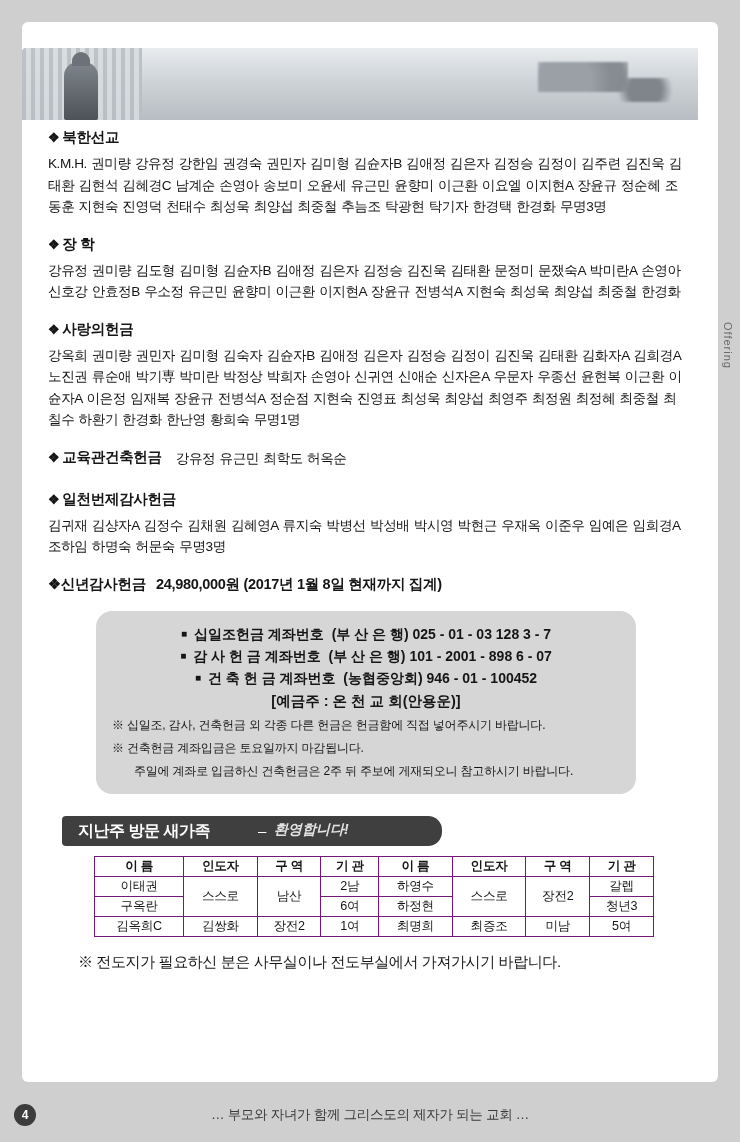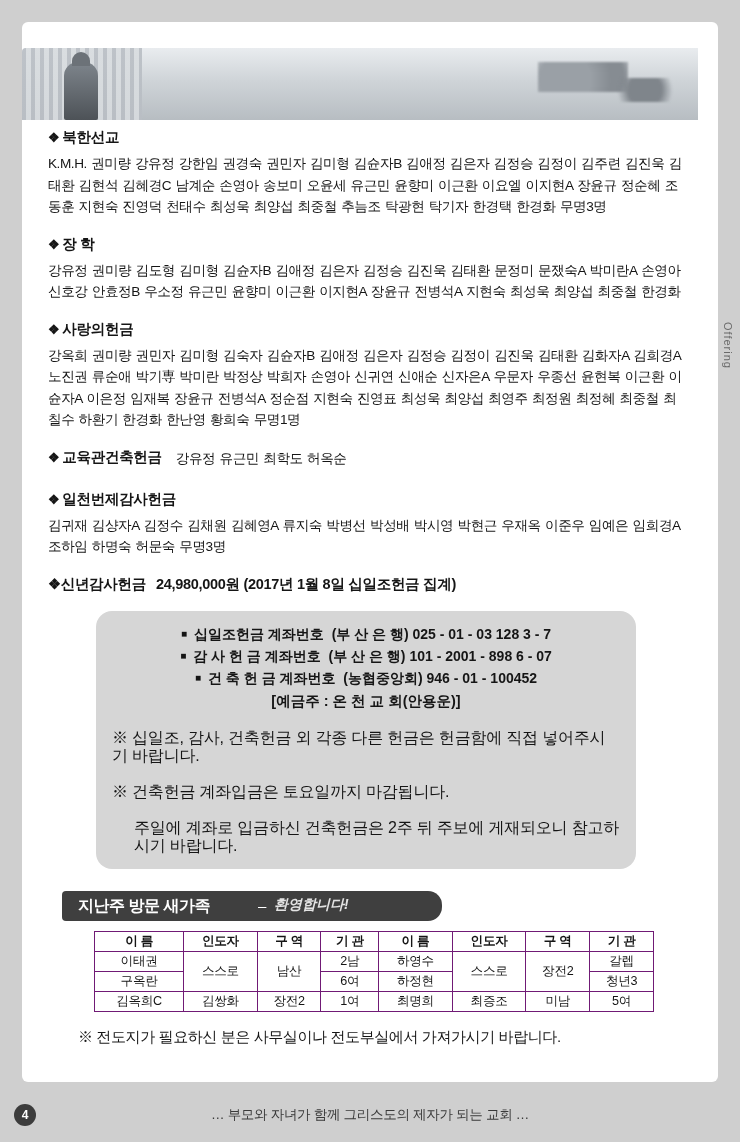--- a/index.html
+++ b/index.html
@@ -130,21 +130,21 @@
     letter-spacing: 0px;
     line-height: 22px;
     text-align: center;
     font-weight: bold;
   }
   .acct-line .bullet { margin-right: 7px; font-size: 10px; vertical-align: 2px; }
   .acct-holder {
     text-align: center; font-size: 14.5px; font-weight: bold; margin-top: 3px;
   }
   .note {
-    font-size: 16px; line-height: 18px; margin-top: 18px; letter-spacing: -0.2px;
+    font-size: 12px; line-height: 18px; margin-top: 5px; letter-spacing: -0.2px;
   }
   .note.indent { padding-left: 22px; }
 
   
   .visitor-bar {
     position: relative;
     margin: 22px 0 0 14px;
     width: 380px; height: 30px;
     background: #3f3f3f;
     border-radius: 4px 14px 14px 4px;
@@ -234,21 +234,21 @@
     <div class="sec inline-sec inline-title-wrap">
       <span class="sec-title"><span class="dia">❖</span><span>교육관건축헌금</span></span><span class="names">강유정 유근민 최학도 허옥순</span>
     </div>
 
     <div class="sec">
       <div class="sec-title"><span class="dia">❖</span><span>일천번제감사헌금</span></div>
       <div class="names">김귀재 김샹자A 김정수 김채원 김혜영A 류지숙 박병선 박성배 박시영 박현근 우재옥 이준우 임예은 임희경A 조하임 하명숙 허문숙 무명3명</div>
     </div>
 
     <div class="sec">
-      <div class="amount-line"><span class="dia">❖</span><span>신년감사헌금</span><span class="amt">24,980,000원 (2017년 1월 8일 십일조헌금 집계)</span></div>
+      <div class="amount-line"><span class="dia">❖</span><span>신년감사헌금</span><span class="amt">24,980,000원 (2017년 1월 8일 현재까지 집계)</span></div>
     </div>
 
     <div class="acct-box">
       <div class="acct-line">
         <span class="bullet">■</span><span>십일조헌금  계좌번호</span>&nbsp;&nbsp;<span>(부 산 은 행)</span>&nbsp;<span>025 - 01 - 03 128 3 - 7</span>
       </div>
       <div class="acct-line">
         <span class="bullet">■</span><span>감 사 헌 금  계좌번호</span>&nbsp;&nbsp;<span>(부 산 은 행)</span>&nbsp;<span>101 - 2001 - 898 6 - 07</span>
       </div>
       <div class="acct-line">

